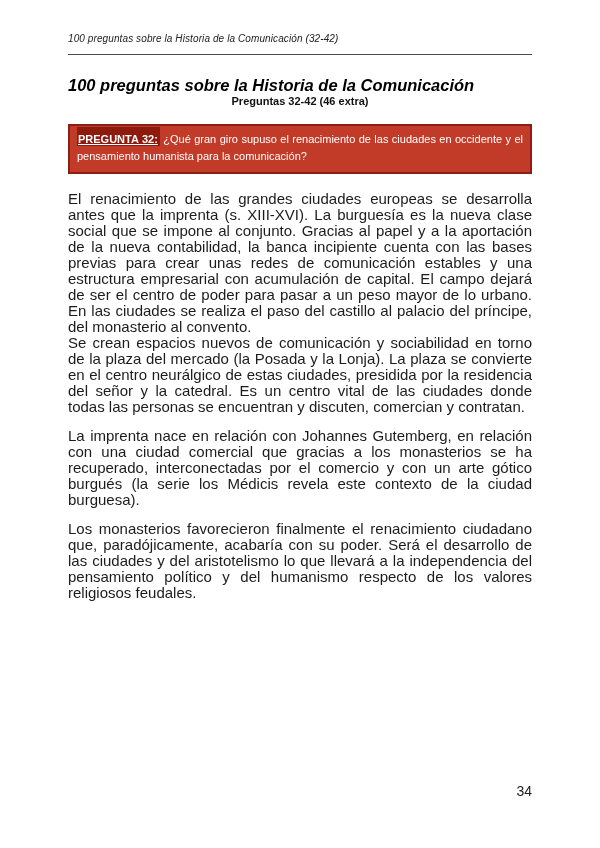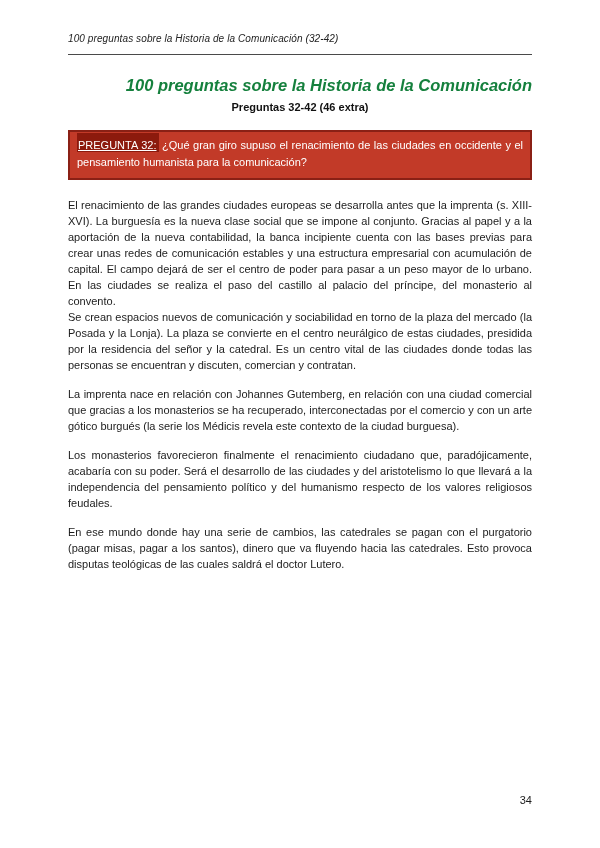--- a/index.html
+++ b/index.html
@@ -24,64 +24,63 @@
     color: #222;
     letter-spacing: 0.1px;
     padding-bottom: 10px;
   }
   .head-rule {
     border: none;
     border-top: 1px solid #4a4a4a;
     margin: 0;
   }
   .doc-title {
-    text-align: right;
+    text-align: left;
     font-weight: bold;
     font-style: italic;
     font-size: 16.5px;
     margin-top: 21px;
-    color: #15803d;
+    color: #000000;
   }
   .doc-subtitle {
     text-align: center;
     font-weight: bold;
     font-size: 11px;
-    margin-top: 6px;
     color: #111;
   }
   .question-box {
     margin-top: 17px;
     background: var(--question_bg, #c23a28);
     border: 2px solid var(--question_border, #8a2015);
     color: #ffffff;
     font-size: 11px;
     line-height: 17px;
     padding: 5px 7px 7px 7px;
     text-align: justify;
   }
   .question-label {
     background: var(--question_label_bg, #8c1a0d);
-    font-weight: normal;
+    font-weight: bold;
     text-decoration: underline;
     padding: 6px 2px 1px 1px;
   }
   .body-text {
     margin-top: 17px;
-    font-size: 11px;
+    font-size: 15px;
     line-height: 16px;
     text-align: justify;
     color: #1c1c1c;
   }
   .body-text p { margin: 0 0 13px 0; }
   .body-text p.no-gap { margin-bottom: 0; }
   .page-number {
     position: absolute;
     right: 68px;
-    bottom: 42px;
-    font-size: 11px;
+    bottom: 49px;
+    font-size: 14px;
     color: #1c1c1c;
   }
 </style>
 </head>
 <body>
 
 <div class="page">
 
   <div class="running-head">100 preguntas sobre la Historia de la Comunicación (32-42)</div>
 
@@ -94,18 +93,17 @@
   <div class="question-box">
     <span class="question-label">PREGUNTA 32:</span>
     <span class="question-text">¿Qué gran giro supuso el renacimiento de las ciudades en occidente y el pensamiento humanista para la comunicación?</span>
   </div>
 
   <div class="body-text">
     <p class="no-gap">El renacimiento de las grandes ciudades europeas se desarrolla antes que la imprenta (s. XIII-XVI). La burguesía es la nueva clase social que se impone al conjunto. Gracias al papel y a la aportación de la nueva contabilidad, la banca incipiente cuenta con las bases previas para crear unas redes de comunicación estables y una estructura empresarial con acumulación de capital. El campo dejará de ser el centro de poder para pasar a un peso mayor de lo urbano. En las ciudades se realiza el paso del castillo al palacio del príncipe, del monasterio al convento.</p>
     <p>Se crean espacios nuevos de comunicación y sociabilidad en torno de la plaza del mercado (la Posada y la Lonja). La plaza se convierte en el centro neurálgico de estas ciudades, presidida por la residencia del señor y la catedral. Es un centro vital de las ciudades donde todas las personas se encuentran y discuten, comercian y contratan.</p>
     <p>La imprenta nace en relación con Johannes Gutemberg, en relación con una ciudad comercial que gracias a los monasterios se ha recuperado, interconectadas por el comercio y con un arte gótico burgués (la serie los Médicis revela este contexto de la ciudad burguesa).</p>
     <p>Los monasterios favorecieron finalmente el renacimiento ciudadano que, paradójicamente, acabaría con su poder. Será el desarrollo de las ciudades y del aristotelismo lo que llevará a la independencia del pensamiento político y del humanismo respecto de los valores religiosos feudales.</p>
-    <p>En ese mundo donde hay una serie de cambios, las catedrales se pagan con el purgatorio (pagar misas, pagar a los santos), dinero que va fluyendo hacia las catedrales. Esto provoca disputas teológicas de las cuales saldrá el doctor Lutero.</p>
   </div>
 
   <div class="page-number">34</div>
 
 </div>
 
 </body></html>

